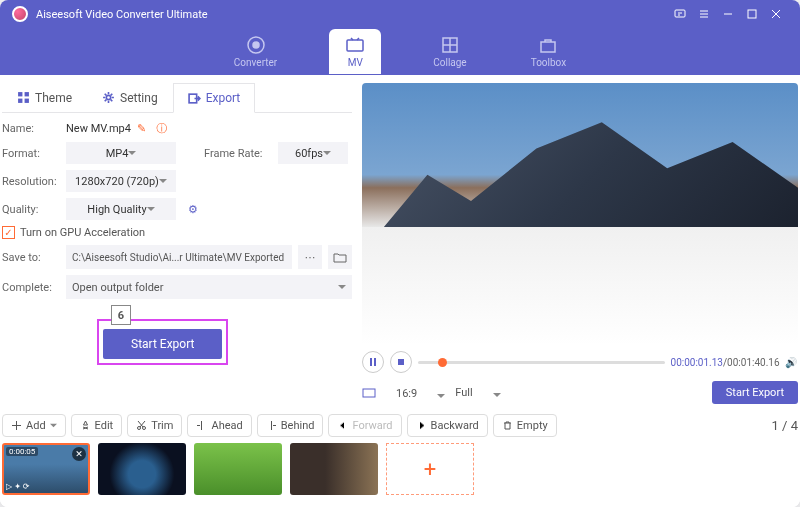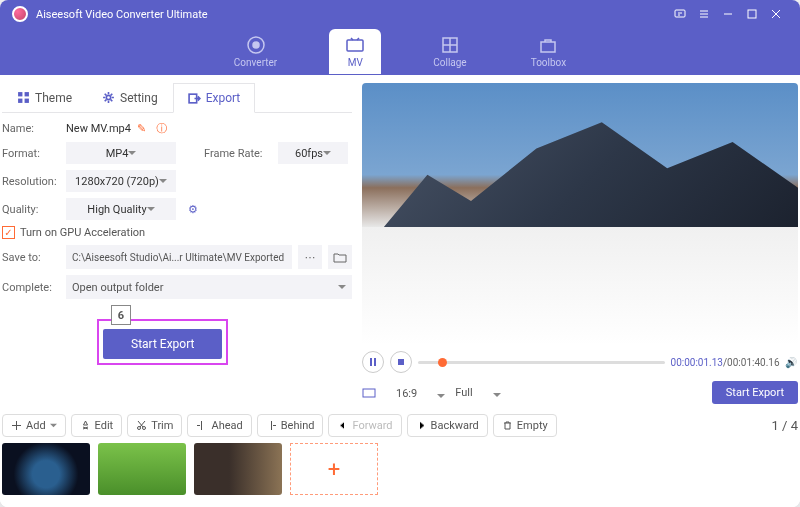--- a/index.html
+++ b/index.html
@@ -336,19 +336,24 @@
       <div class="tbtn">
           <svg viewBox="0 0 11 11" fill="none" stroke="currentColor">
             <path d="M2 3h7M4 3V2h3v1M3 3v6h5V3"></path>
           </svg>
           <span>Empty</span>
         </div>
       <div class="pager"><span>1</span> / <span>4</span></div>
     </div>
 
     <div class="thumbs">
+      <div class="thumb t1 sel-thumb">
+        <div class="thumb-dur">0:00:05</div>
+        <div class="thumb-close">✕</div>
+        <div class="thumb-icons">▷ ✦ ⟳</div>
+      </div>
       <div class="thumb t2"></div>
       <div class="thumb t3"></div>
       <div class="thumb t4"></div>
       <div class="thumb-add">+</div>
     </div>
   </div>
 </div>
 
 </body></html>

